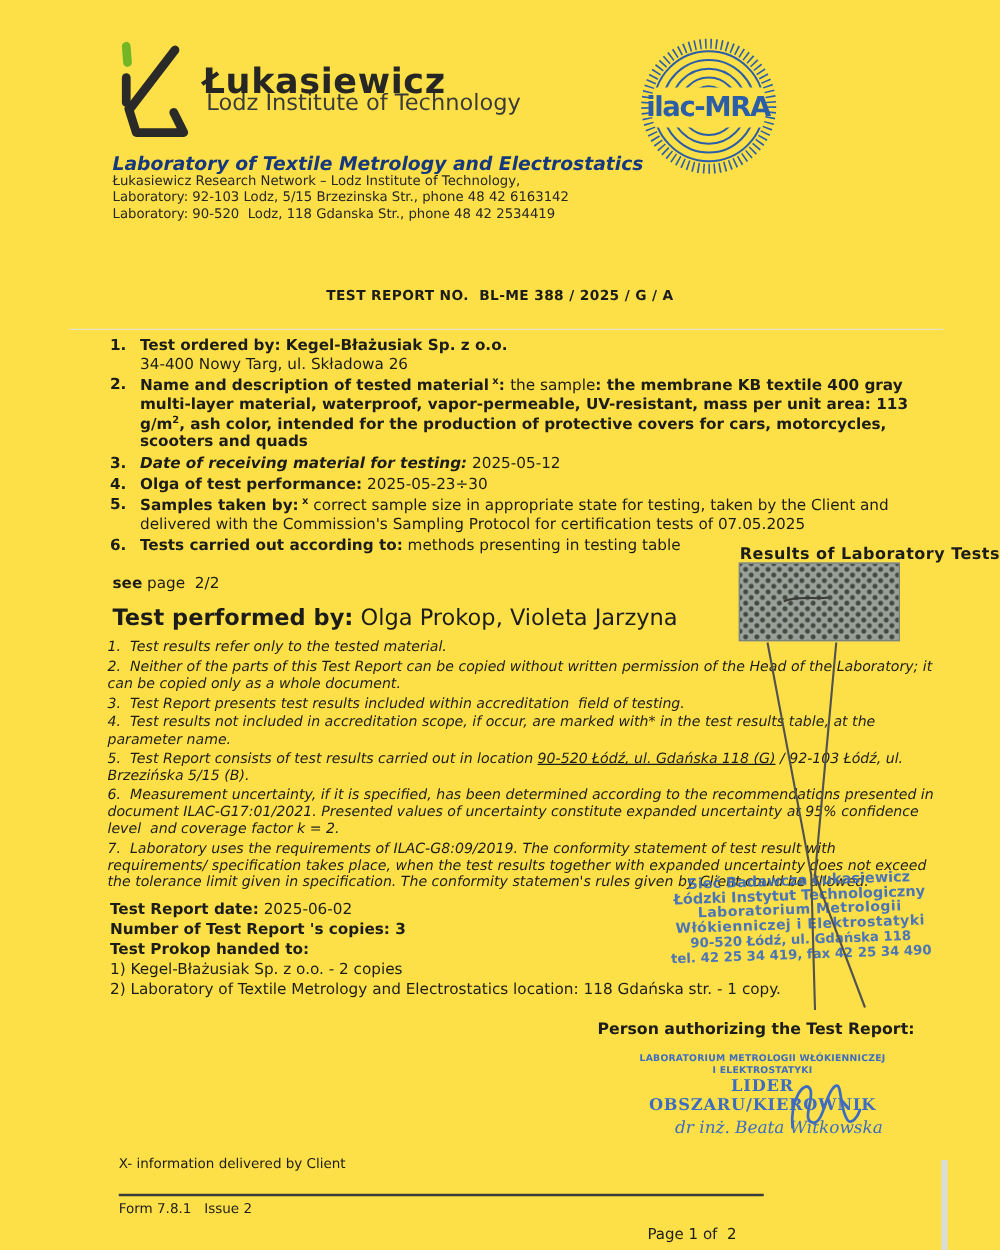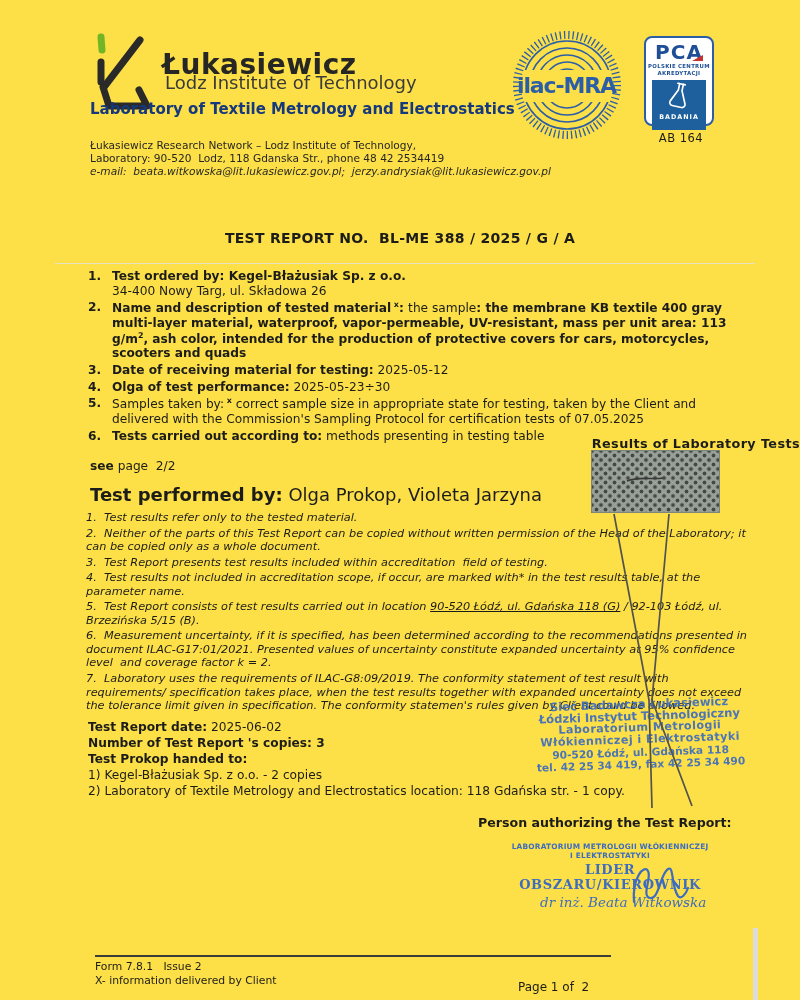--- a/index.html
+++ b/index.html
@@ -5,38 +5,38 @@
   html,body{margin:0;padding:0;background:#ffffff;}
   .page{position:relative;width:800px;height:1000px;background:#fde047;overflow:hidden;
         font-family:"DejaVu Sans",sans-serif;color:#1c1c1a;}
   .pre{white-space:pre-wrap;}
   .abs{position:absolute;}
 
   
   .logo-mark{left:88px;top:32px;}
   .brand{left:162px;top:48px;font-size:28px;font-weight:bold;color:#262624;letter-spacing:.5px;}
   .brand-sub{left:165px;top:72px;font-size:18px;color:#3a3a38;}
-  .lab-name{left:90px;top:100px;font-size:15px;font-weight:bold;color:#16387c;}
+  .lab-name{left:90px;top:122px;font-size:15px;font-weight:bold;color:#16387c;font-style:italic;}
   .addr{left:90px;top:139px;font-size:10.6px;line-height:13.2px;color:#262624;}
   .addr .email{font-style:italic;}
   .header-rule{left:90px;top:211px;width:632px;height:2px;background:#38383
 6;}
   .seal-ilac{left:512px;top:30px;}
   .pca-wrap{left:644px;top:36px;width:74px;text-align:center;}
   .pca-badge{position:relative;width:70px;height:90px;border:2px solid #2b5ea7;border-radius:8px;background:#fff;box-sizing:border-box;}
   .pca-title{position:relative;font-size:20px;font-weight:bold;color:#1e4f96;line-height:22px;margin-top:3px;letter-spacing:1px;}
   .pca-red{position:absolute;right:9px;bottom:2px;width:0;height:0;border-left:11px solid transparent;border-bottom:6px solid #c4332d;}
   .pca-sub{font-size:5.4px;font-weight:bold;color:#1e4f96;line-height:6.5px;letter-spacing:.3px;}
   .pca-box{position:relative;margin:4px auto 0;width:54px;height:50px;background:#1e5f9e;}
   .pca-box svg{display:block;margin:3px auto 0;}
   .pca-badania{font-size:6.4px;font-weight:bold;color:#fff;letter-spacing:1px;margin-top:1px;}
   .pca-number{font-size:11.5px;color:#1c1c1a;margin-top:5px;letter-spacing:.5px;}
 
   
-  .report-title{left:0;top:230px;width:800px;text-align:center;font-size:14px;font-weight:bold;letter-spacing:.3px;}
+  .report-title{left:0;top:230px;width:800px;text-align:center;font-size:11px;font-weight:bold;letter-spacing:.3px;}
   .faint-line{left:55px;top:263px;width:700px;height:1px;background:#e8e2c0;}
   .items{left:88px;top:269px;width:640px;font-size:12.2px;line-height:1.2;}
   .li{display:flex;margin-bottom:2px;}
   .li .num{font-weight:bold;width:24px;flex:0 0 24px;}
   .li .li-body{flex:1;}
 
   .results-head{left:0;top:436px;width:800px;text-align:right;font-size:12.8px;font-weight:bold;letter-spacing:.4px;}
   .see-line{left:90px;top:459px;font-size:12.2px;}
   .performed{left:90px;top:484px;font-size:18px;}
 
@@ -61,21 +61,21 @@
 
   .person-auth{left:478px;top:815px;font-size:12.6px;font-weight:bold;}
   .stamp-auth{left:500px;top:843px;width:220px;text-align:center;color:#3e6cc0;}
   .stamp-auth .a1{font-size:7.4px;font-weight:bold;line-height:8.6px;letter-spacing:.2px;}
   .stamp-auth .a2{font-family:"DejaVu Serif",serif;font-size:13px;font-weight:bold;letter-spacing:.6px;margin-top:2px;}
   .signature{left:628px;top:858px;}
   .signer{left:540px;top:894px;font-family:"DejaVu Serif",serif;font-style:italic;font-size:13.5px;color:#3e6cc0;}
 
   .footer-rule{left:95px;top:955px;width:516px;height:2px;background:#3c3c3a;}
   .footer-form{left:95px;top:960px;font-size:10.8px;}
-  .footer-note{left:95px;top:974px;font-size:10.8px;}
+  .footer-note{left:95px;top:924px;font-size:10.8px;}
   .footer-page{left:518px;top:980px;font-size:12px;}
   .scan-edge{left:753px;top:928px;width:5px;height:72px;background:#dcdcda;}
 
   .overlay{left:0;top:0;pointer-events:none;}
   sup{font-size:.65em;}
 </style>
 </head>
 <body>
 
 <div class="page">
@@ -88,22 +88,22 @@
         <path d="M52,8 L16,55"></path>
         <path d="M15,55 L21,74 L59,74 L51,58"></path>
       </g>
     </svg>
   </div>
   <div class="abs brand pre">Łukasiewicz</div>
   <div class="abs brand-sub pre">Lodz Institute of Technology</div>
   <div class="abs lab-name pre">Laboratory of Textile Metrology and Electrostatics</div>
   <div class="abs addr">
     <div class="pre">Łukasiewicz Research Network – Lodz Institute of Technology,</div>
+    <div class="pre">Laboratory: 92-103 Lodz, 5/15 Brzezinska Str., phone 48 42 6163142</div>
     <div class="pre">Laboratory: 90-520  Lodz, 118 Gdanska Str., phone 48 42 2534419</div>
-    <div class="email pre">e-mail:  beata.witkowska@lit.lukasiewicz.gov.pl;  jerzy.andrysiak@lit.lukasiewicz.gov.pl</div>
   </div>
   <div class="abs header-rule"></div>
 
   <div class="abs seal-ilac">
     <svg width="110" height="110" viewBox="0 0 110 110">
       <defs>
         <clipPath id="ct">
             <rect x="8" y="8" width="94" height="32"></rect>
           </clipPath>
         <clipPath id="cb">
@@ -122,62 +122,45 @@
         <circle cx="55" cy="55" r="16"></circle>
           <circle cx="55" cy="55" r="23"></circle>
         <circle cx="55" cy="55" r="30"></circle>
           <circle cx="55" cy="55" r="37"></circle>
           <circle cx="55" cy="55" r="44"></circle>
       </g>
       <text x="55" y="63" text-anchor="middle" font-family="DejaVu Sans, sans-serif" font-size="22" font-weight="bold" fill="#2b5ea7" textLength="100">ilac-MRA</text>
     </svg>
   </div>
 
-  <div class="abs pca-wrap">
-    <div class="pca-badge">
-      <div class="pca-title"><span>PCA</span><span class="pca-red"></span></div>
-      <div class="pca-sub pre">POLSKIE CENTRUM</div>
-      <div class="pca-sub pre">AKREDYTACJI</div>
-      <div class="pca-box">
-        <svg width="30" height="32" viewBox="0 0 30 34">
-          <g transform="rotate(12 15 17)" stroke="#ffffff" stroke-width="1.8" fill="none" stroke-linejoin="round" stroke-linecap="round">
-            <path d="M11,4 h8"></path>
-            <path d="M13,4 v7 L7,24 a3.2,3.2 0 0,0 3,4.4 h10 a3.2,3.2 0 0,0 3,-4.4 L17,11 V4"></path>
-          </g>
-        </svg>
-        <div class="pca-badania pre">BADANIA</div>
-      </div>
-    </div>
-    <div class="pca-number pre">AB 164</div>
-  </div>
 
   <div class="abs report-title pre">TEST REPORT NO.  BL-ME 388 / 2025 / G / A</div>
   <div class="abs faint-line"></div>
 
   <div class="abs items">
     <div class="li">
         <span class="num">1.</span>
         <div class="li-body pre"><span style="font-weight: bold;">Test ordered by: Kegel-Błażusiak Sp. z o.o.</span><span>
 34-400 Nowy Targ, ul. Składowa 26</span></div>
       </div>
     <div class="li">
         <span class="num">2.</span>
         <div class="li-body pre"><span style="font-weight: bold;">Name and description of tested material</span><sup style="font-weight: bold;"> x</sup><span style="font-weight: bold;">: </span><span>the sample</span><span style="font-weight: bold;">: the membrane KB textile 400 gray multi-layer material, waterproof, vapor-permeable, UV-resistant, mass per unit area: 113 g/m</span><sup style="font-weight: bold;">2</sup><span style="font-weight: bold;">, ash color, intended for the production of protective covers for cars, motorcycles, scooters and quads</span></div>
       </div>
     <div class="li">
         <span class="num">3.</span>
-        <div class="li-body pre"><span style="font-weight: bold;">Date of receiving material for testing:</span><span> 2025-05-12</span></div>
+        <div class="li-body pre"><span style="font-weight: bold; font-style: italic;">Date of receiving material for testing:</span><span> 2025-05-12</span></div>
       </div>
     <div class="li">
         <span class="num">4.</span>
         <div class="li-body pre"><span style="font-weight: bold;">Olga of test performance:</span><span> 2025-05-23÷30</span></div>
       </div>
     <div class="li">
         <span class="num">5.</span>
-        <div class="li-body pre"><span style="font-weight: normal;">Samples taken by:</span><sup style="font-weight: bold;"> x</sup><span> correct sample size in appropriate state for testing, taken by the Client and delivered with the Commission's Sampling Protocol for certification tests of 07.05.2025</span></div>
+        <div class="li-body pre"><span style="font-weight: bold;">Samples taken by:</span><sup style="font-weight: bold;"> x</sup><span> correct sample size in appropriate state for testing, taken by the Client and delivered with the Commission's Sampling Protocol for certification tests of 07.05.2025</span></div>
       </div>
     <div class="li">
         <span class="num">6.</span>
         <div class="li-body pre"><span style="font-weight: bold;">Tests carried out according to:</span><span> methods presenting in testing table</span></div>
       </div>
   </div>
 
   <div class="abs results-head pre">Results of Laboratory Tests</div>
   <div class="abs swatch"></div>
   <div class="abs see-line pre"><span style="font-weight: bold;">see</span><span> page  2/2</span></div>

